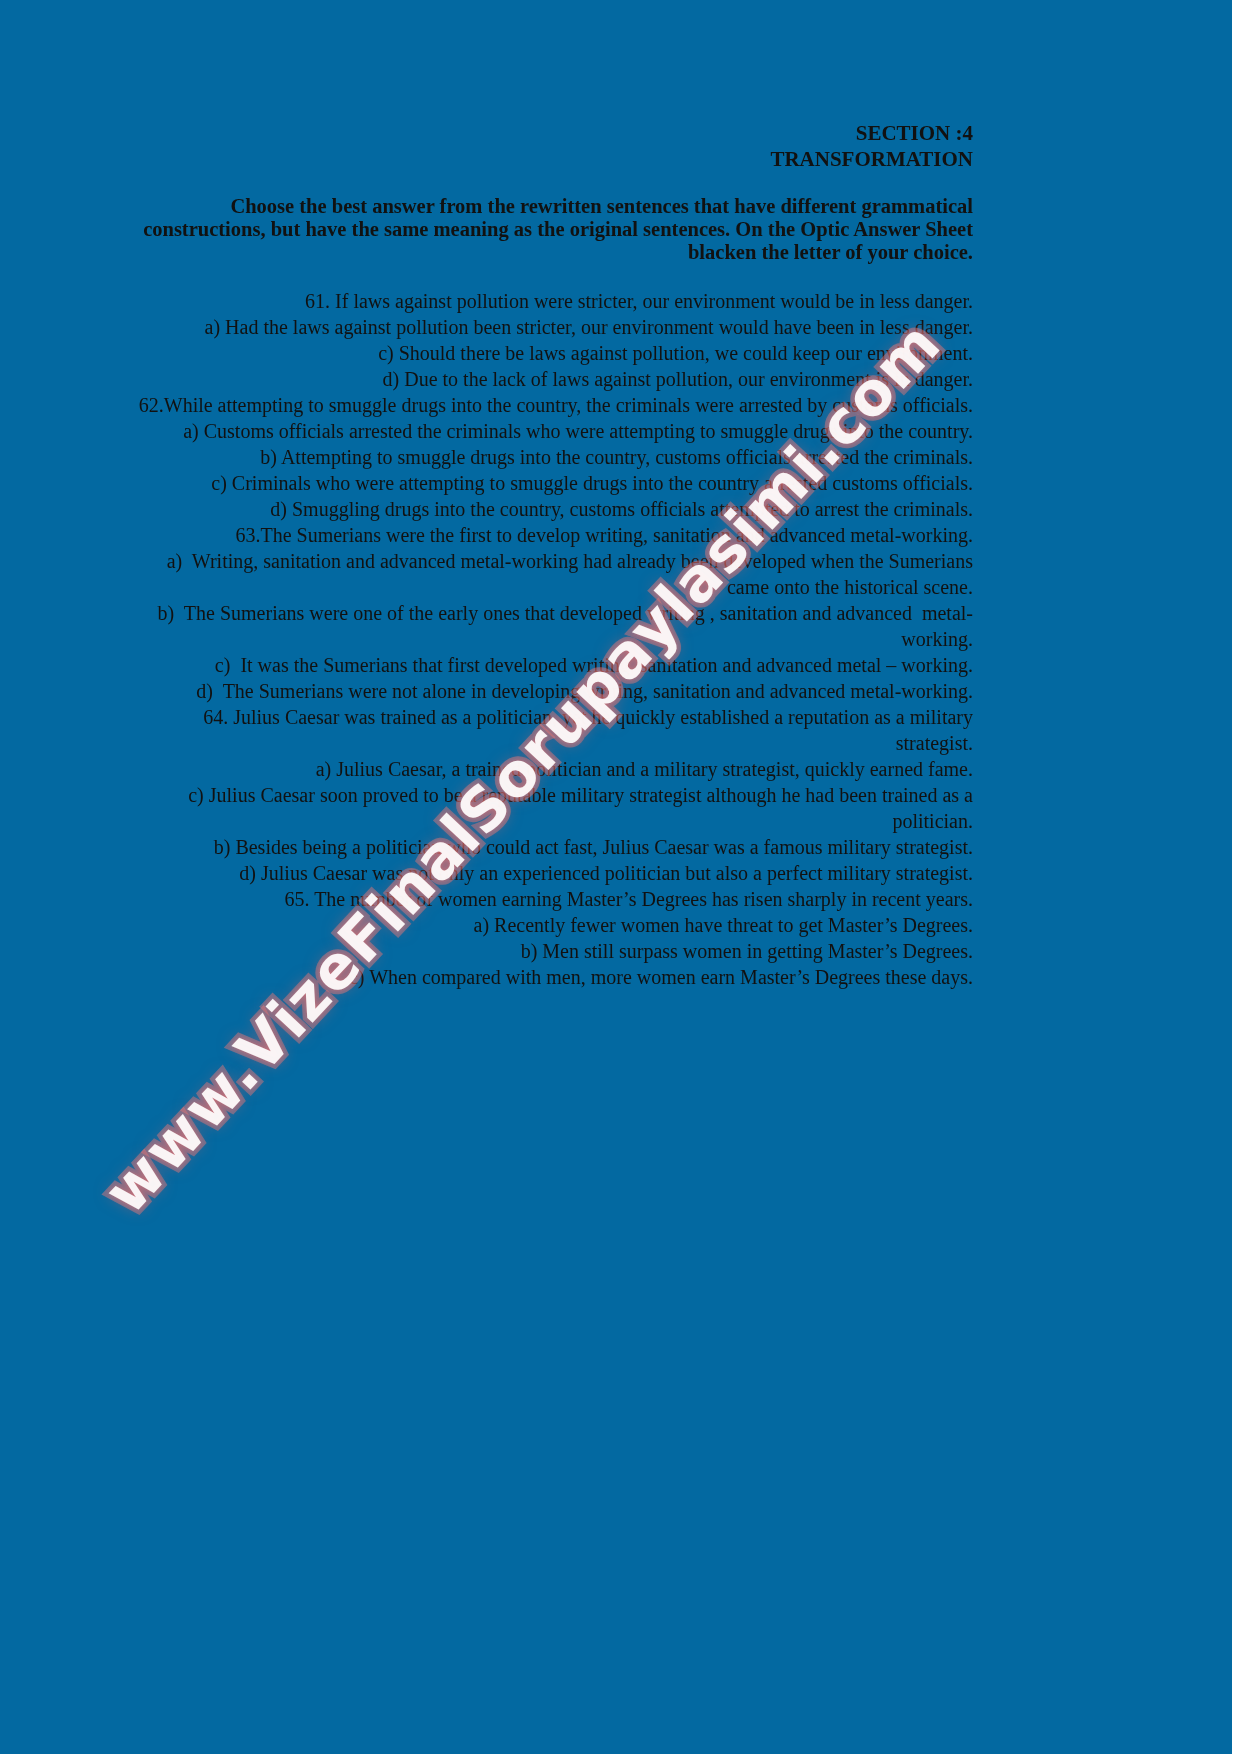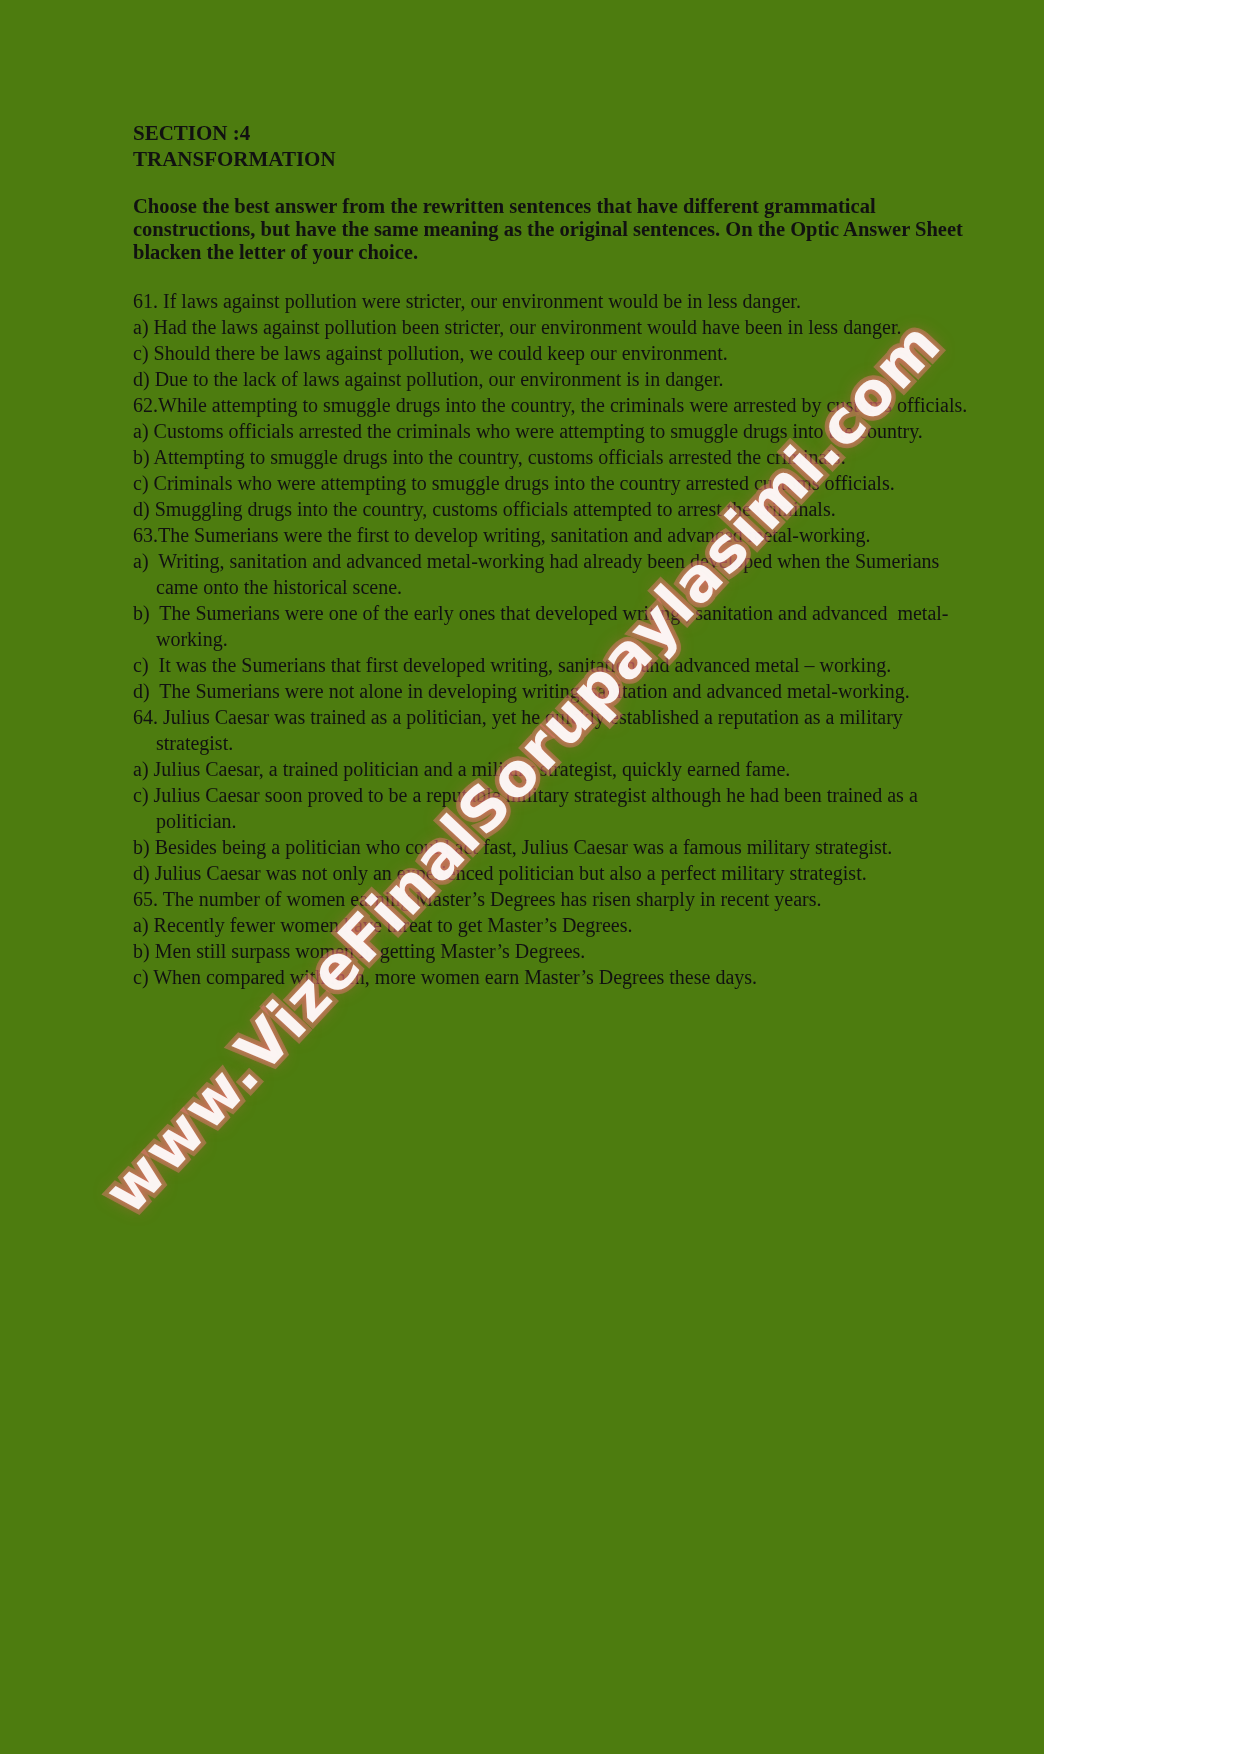--- a/index.html
+++ b/index.html
@@ -4,23 +4,24 @@
 <style>
   html,body{margin:0;padding:0;}
   body{
     width:1240px;height:1754px;
     background:#ffffff;
     font-family:"Liberation Serif", serif;
     color:#111;
   }
   .page{
     position:relative;
-    width:1044px;height:1754px;
-    background:#4d7c0f;
+    width:1232px;height:1754px;
+    background:#0369a1;
     overflow:hidden;
+    text-align:right;
   }
   .content{
     position:absolute;
     left:133px;top:120px;
     width:840px;
     font-size:20px;
     line-height:26px;
   }
   .title-block p{
     margin:0;

